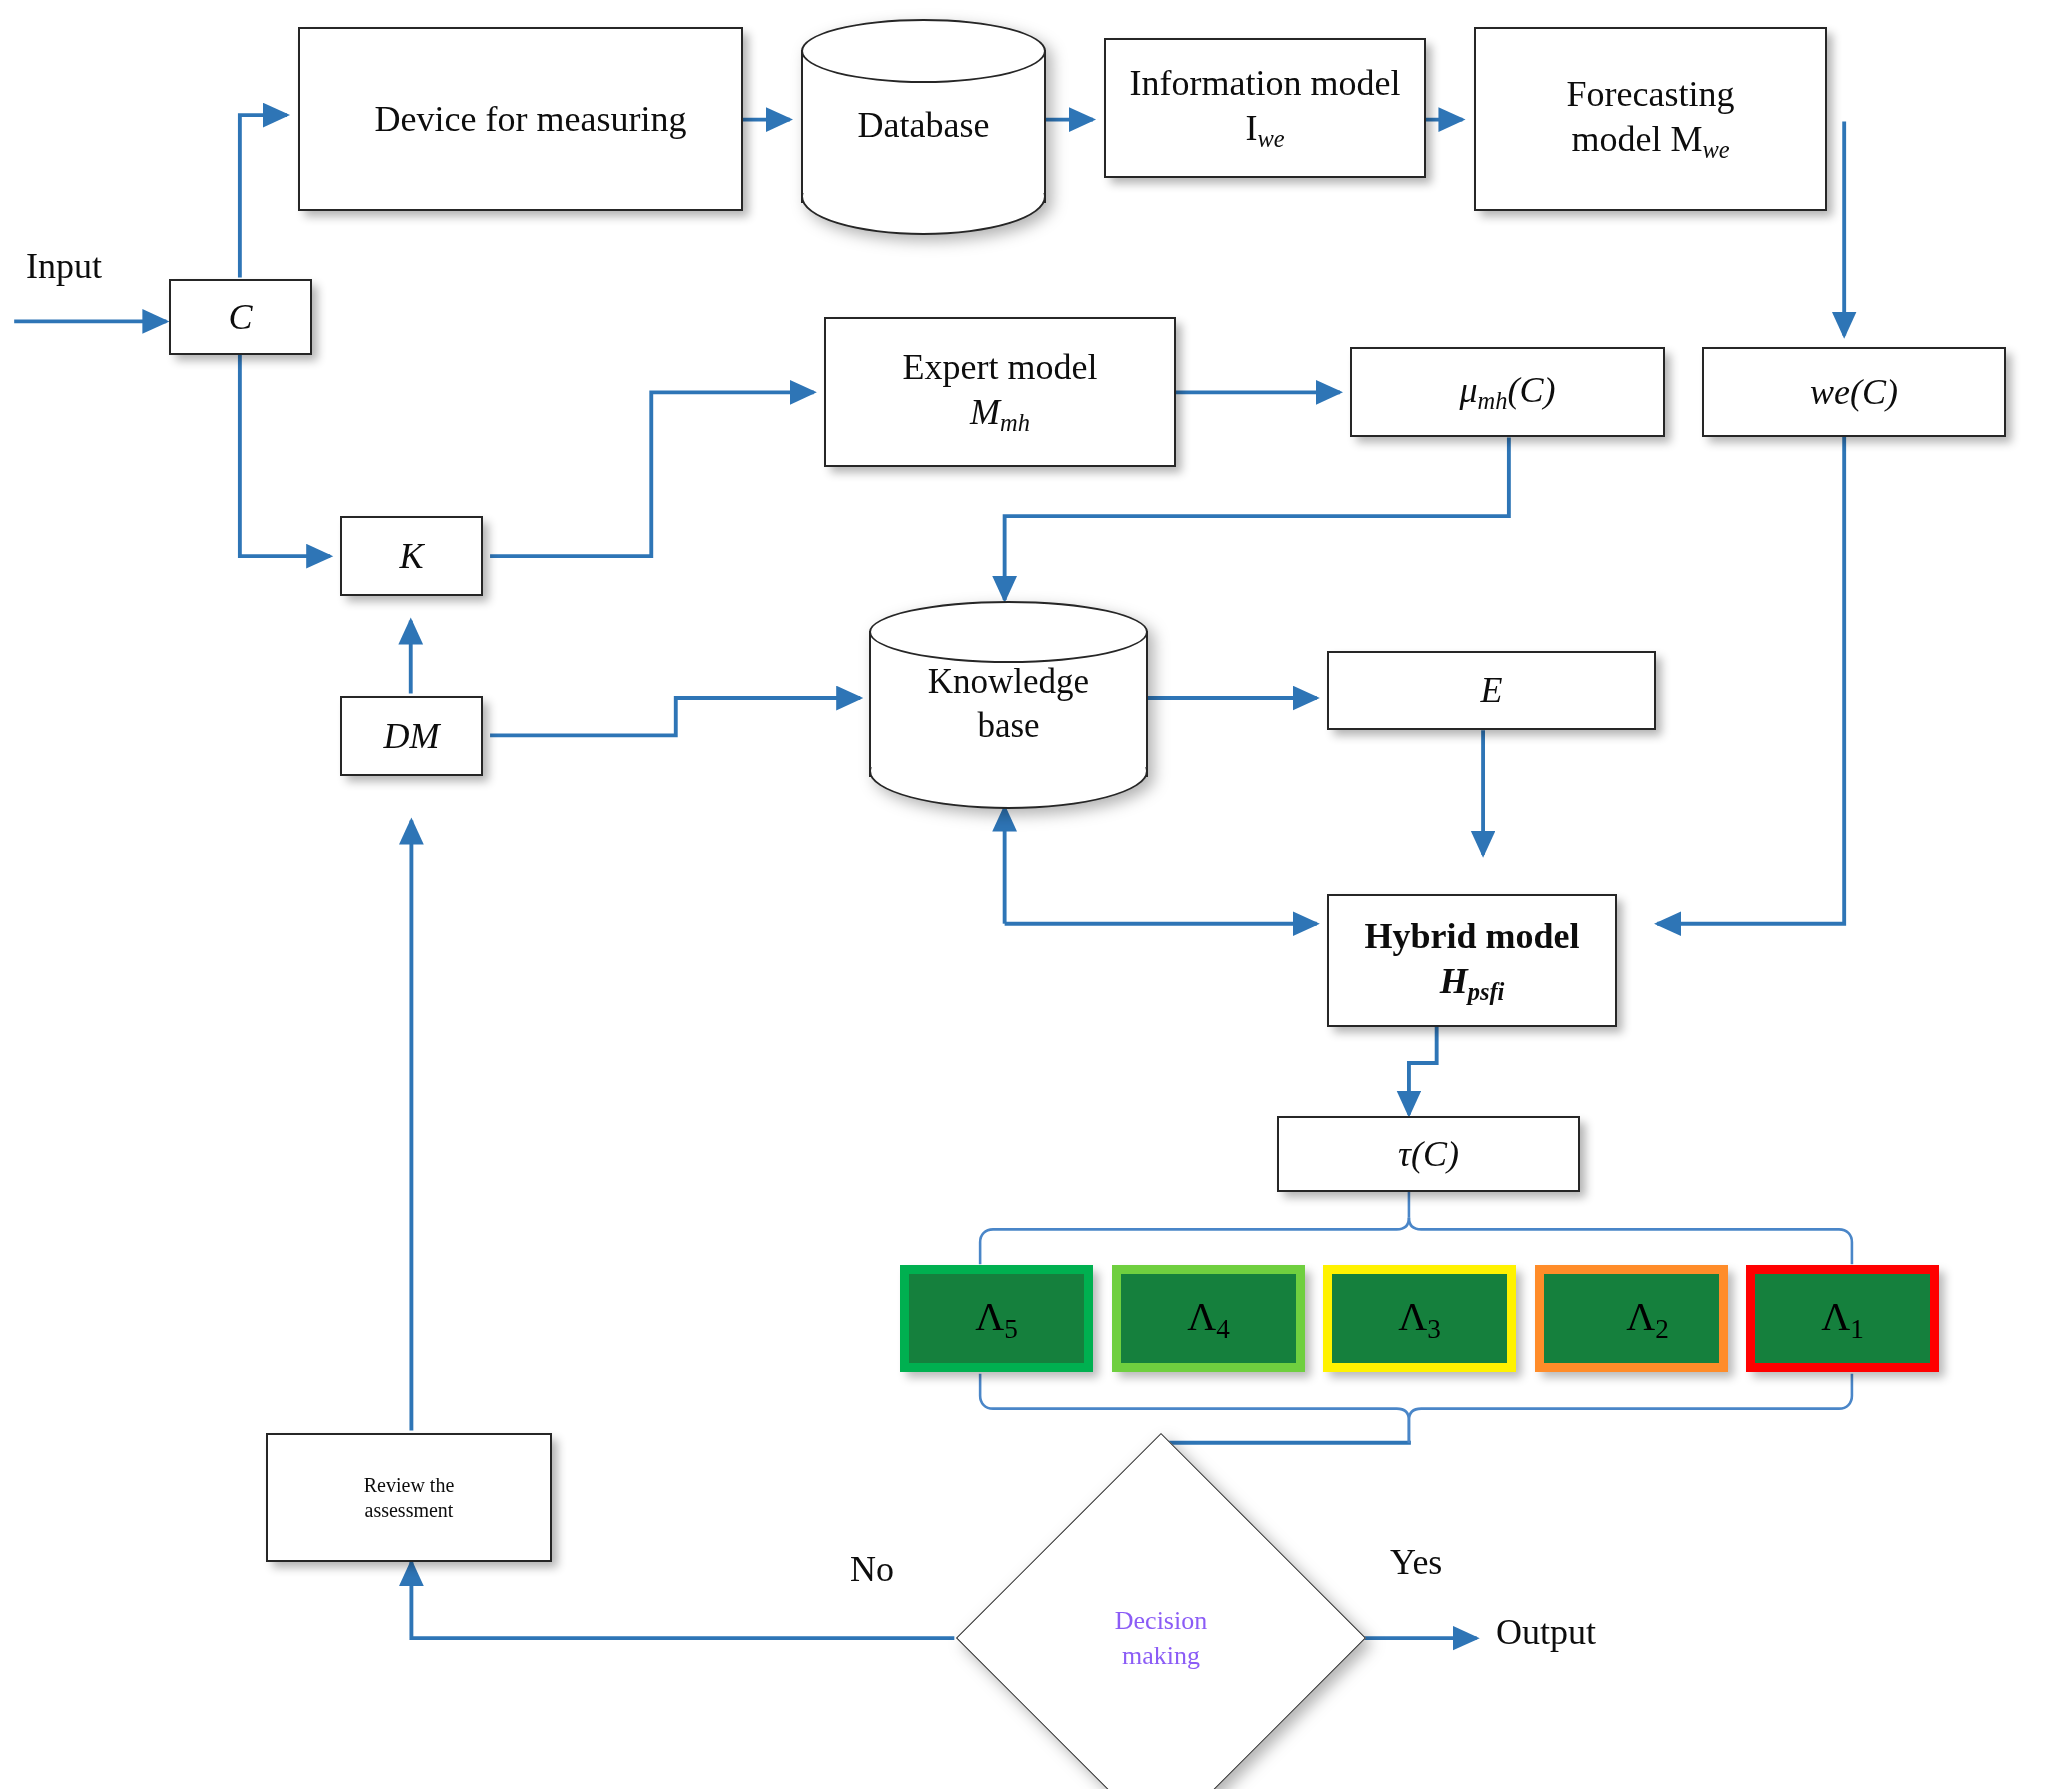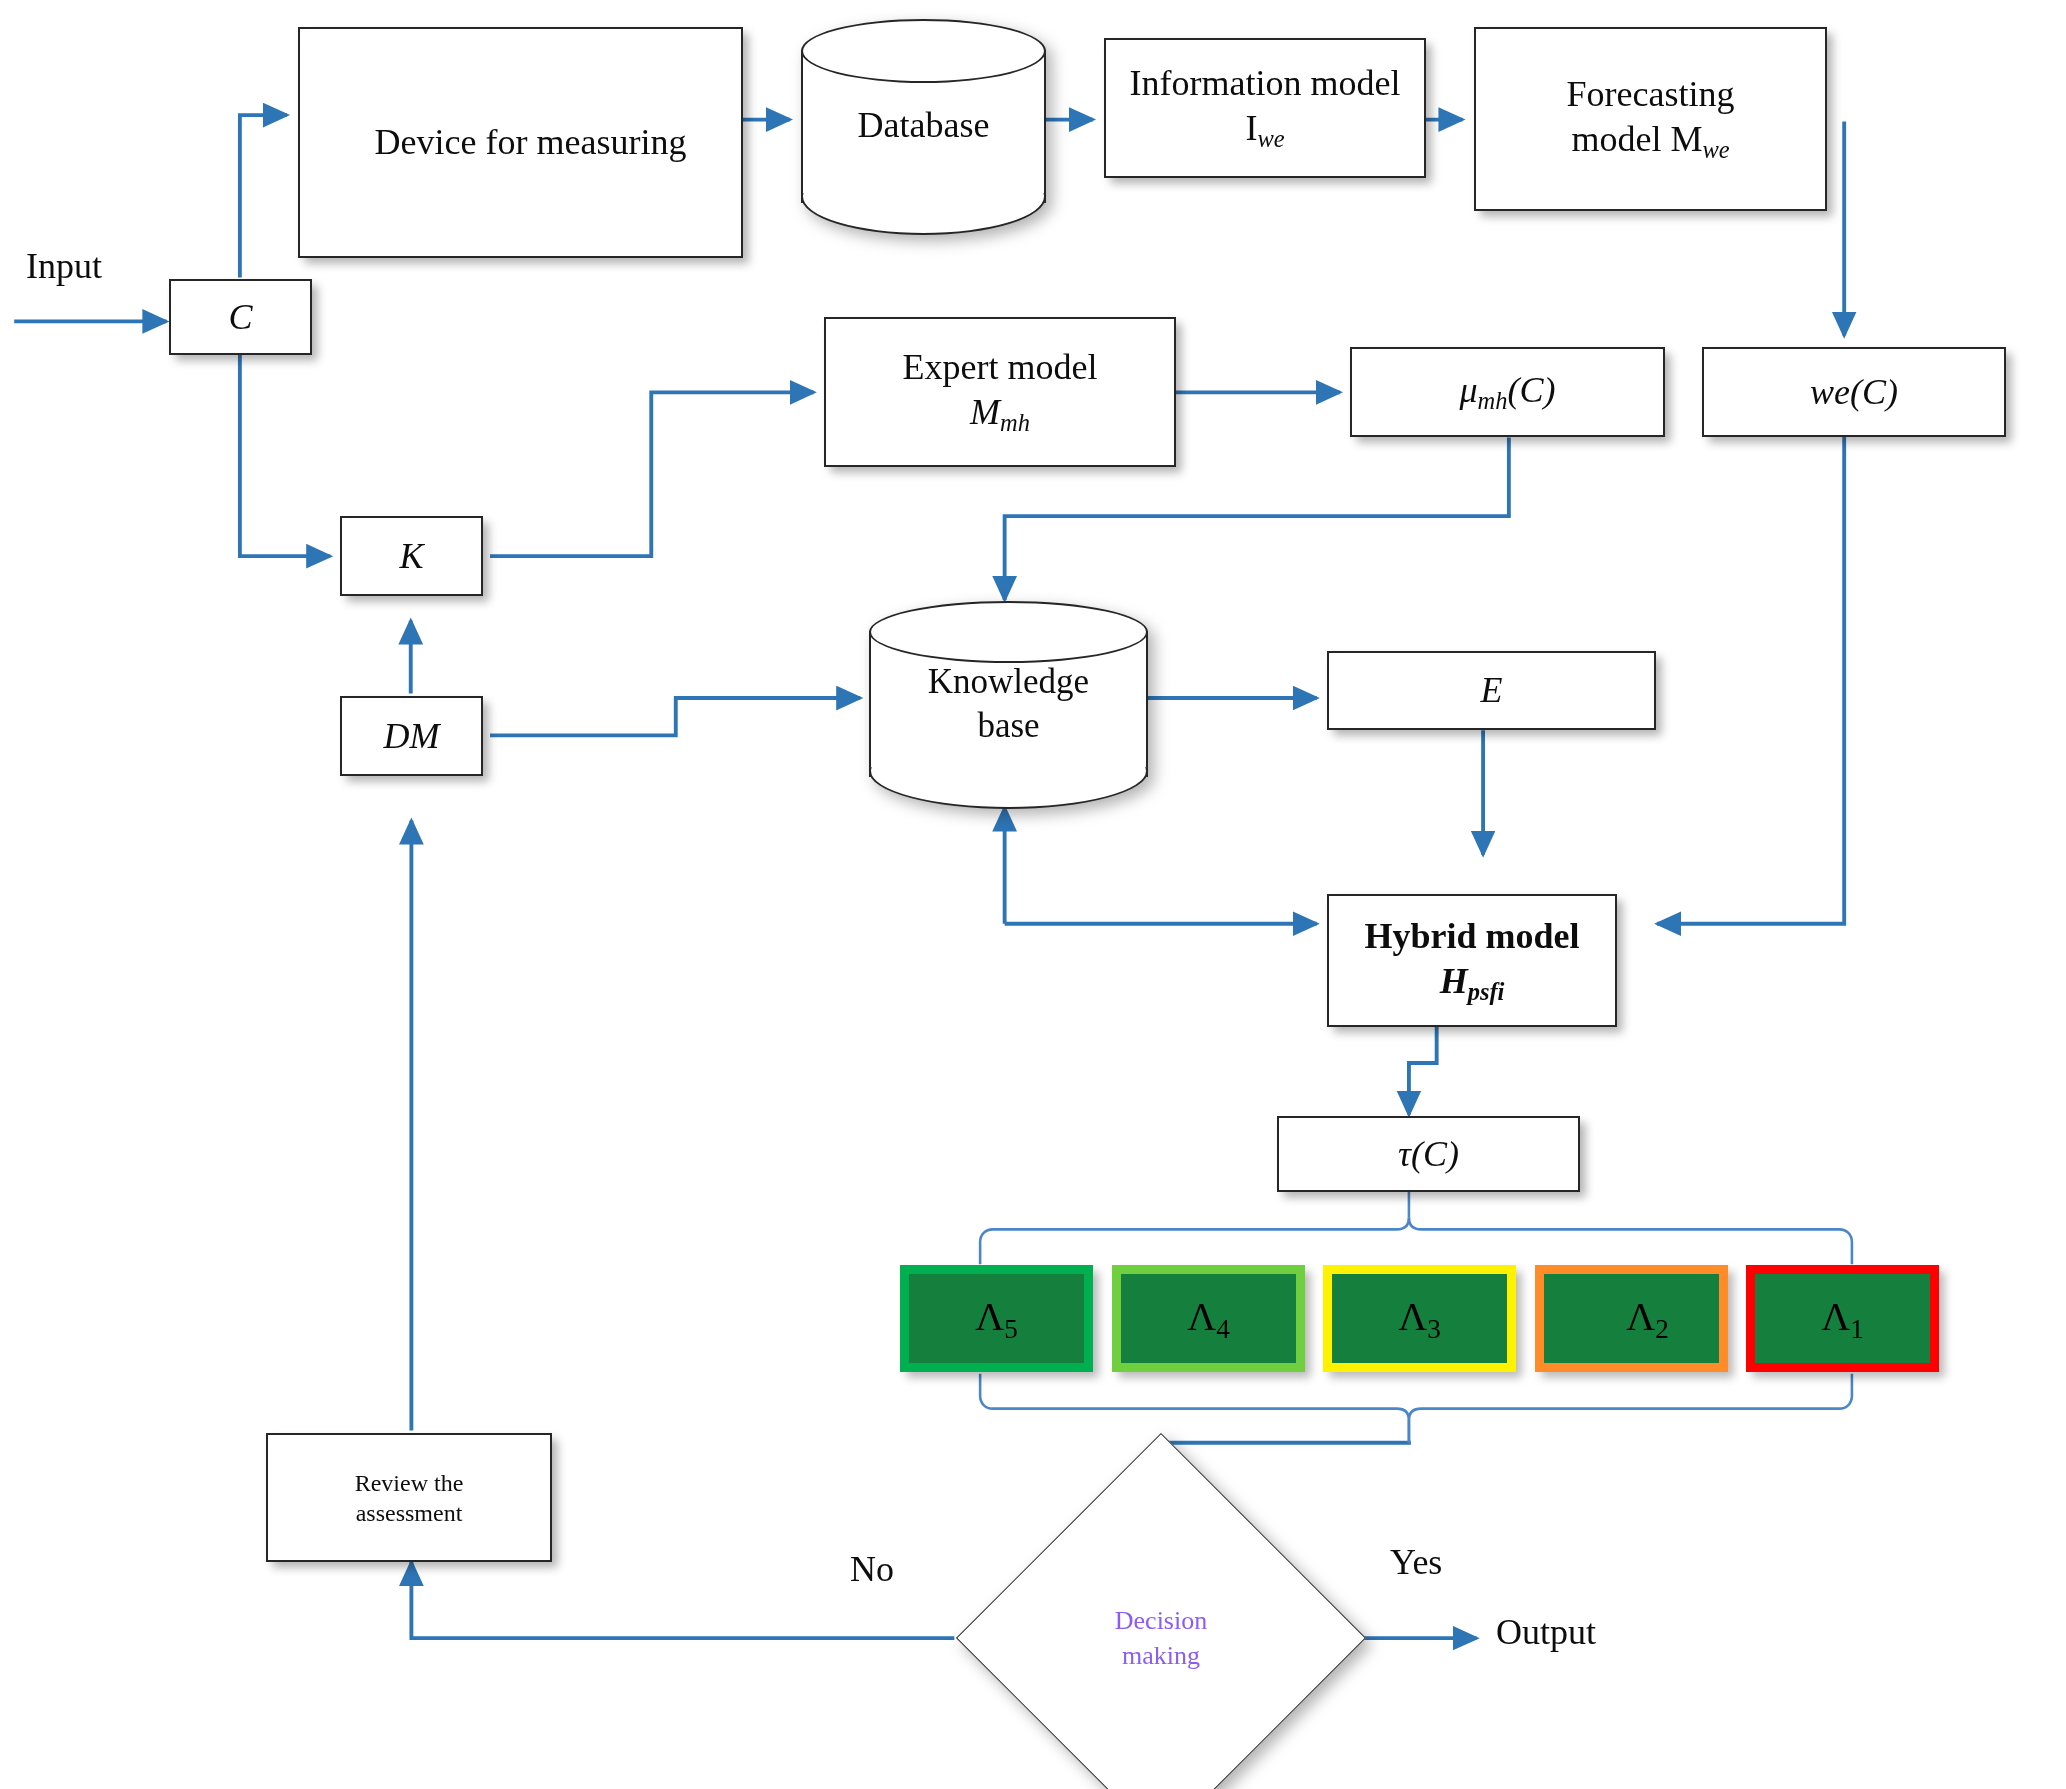--- a/index.html
+++ b/index.html
@@ -124,21 +124,21 @@
     box-shadow: 6.4px 6.4px 9px rgba(0,0,0,0.28);
   }
   .lambda-box .lam {
     font-size: 40px;
     color: #000000;
   }
   .sub { font-size: 0.68em; vertical-align: -0.28em; }
   .ital { font-style: italic; }
   .f56 { font-size: 36px; }
   .f54 { font-size: 35px; }
-  .f50 { font-size: 24px; }
+  .f50 { font-size: 20px; }
   .f40 { font-size: 26px; }
 </style>
 </head>
 <body>
 
 <div id="canvas">
 
   <svg class="wires" viewBox="0 0 3204 2775" xmlns="http://www.w3.org/2000/svg">
     <defs>
       <marker id="ah" markerWidth="10" markerHeight="10" refX="6.2" refY="3.2" orient="auto" markerUnits="strokeWidth">
@@ -203,21 +203,21 @@
 
       <path d="M1520,2130 L1520,2164 C1520,2176 1528,2184 1540,2184
                L2166,2184 C2178,2184 2185,2190 2185,2202 L2185,2237"></path>
       <path d="M2872,2130 L2872,2164 C2872,2176 2864,2184 2852,2184
                L2204,2184 C2192,2184 2185,2190 2185,2202 L2185,2237"></path>
     </g>
   </svg>
 
   <div class="txt-only f56" style="left:26px; top:245px;">Input</div>
 
-  <div class="node" style="left:298px; top:27px; width:445px; height:231px;padding-left:20px;">
+  <div class="node" style="left:298px; top:27px; width:445px; height:184px;padding-left:20px;">
     <span class="lbl f56">Device for measuring</span>
   </div>
 
   <div class="cyl" style="left:801px; top:19.3px; width:245px; height:213px;">
     <div class="body" style="top:31px; height:153px;"></div>
     <div class="bot" style="top:139px; height:77px;"></div>
     <div class="top" style="top:0px; height:64px;"></div>
     <div class="cap-lbl f56">Database</div>
   </div>
 

